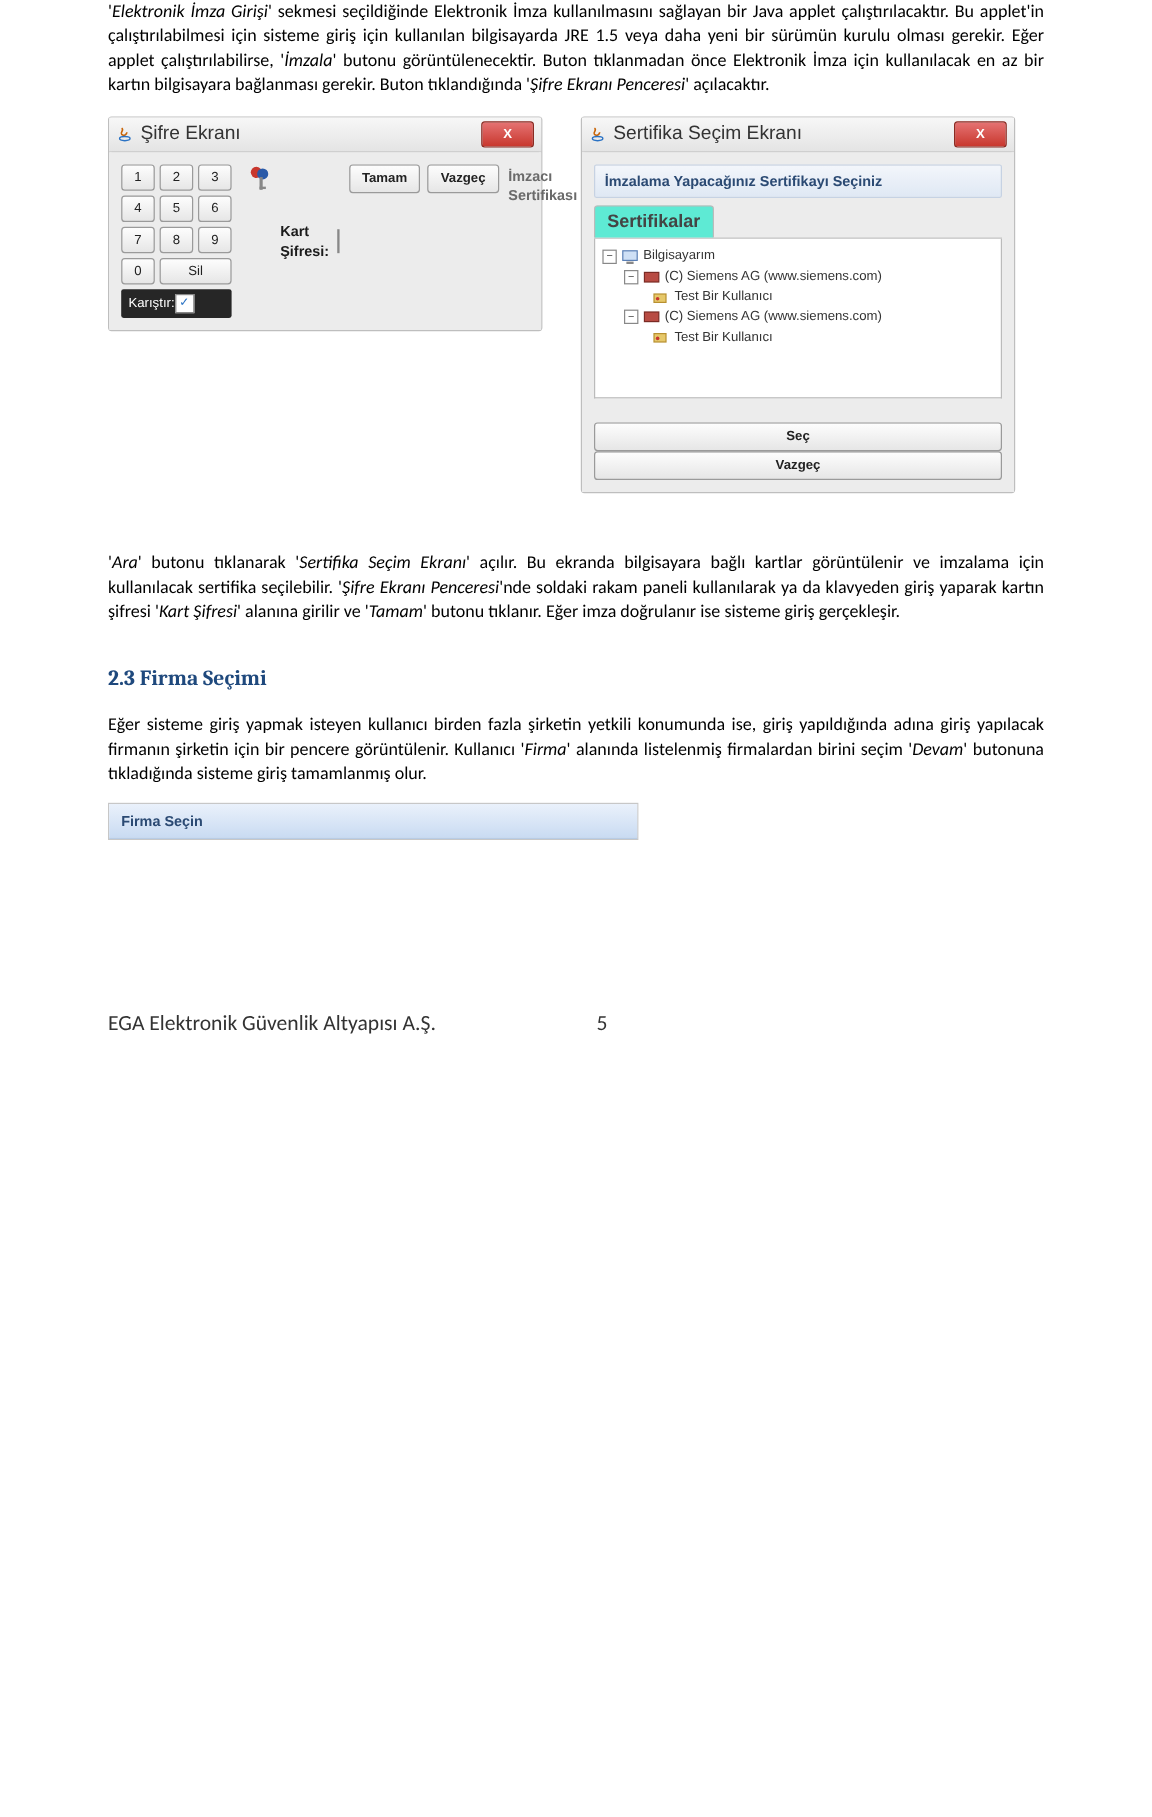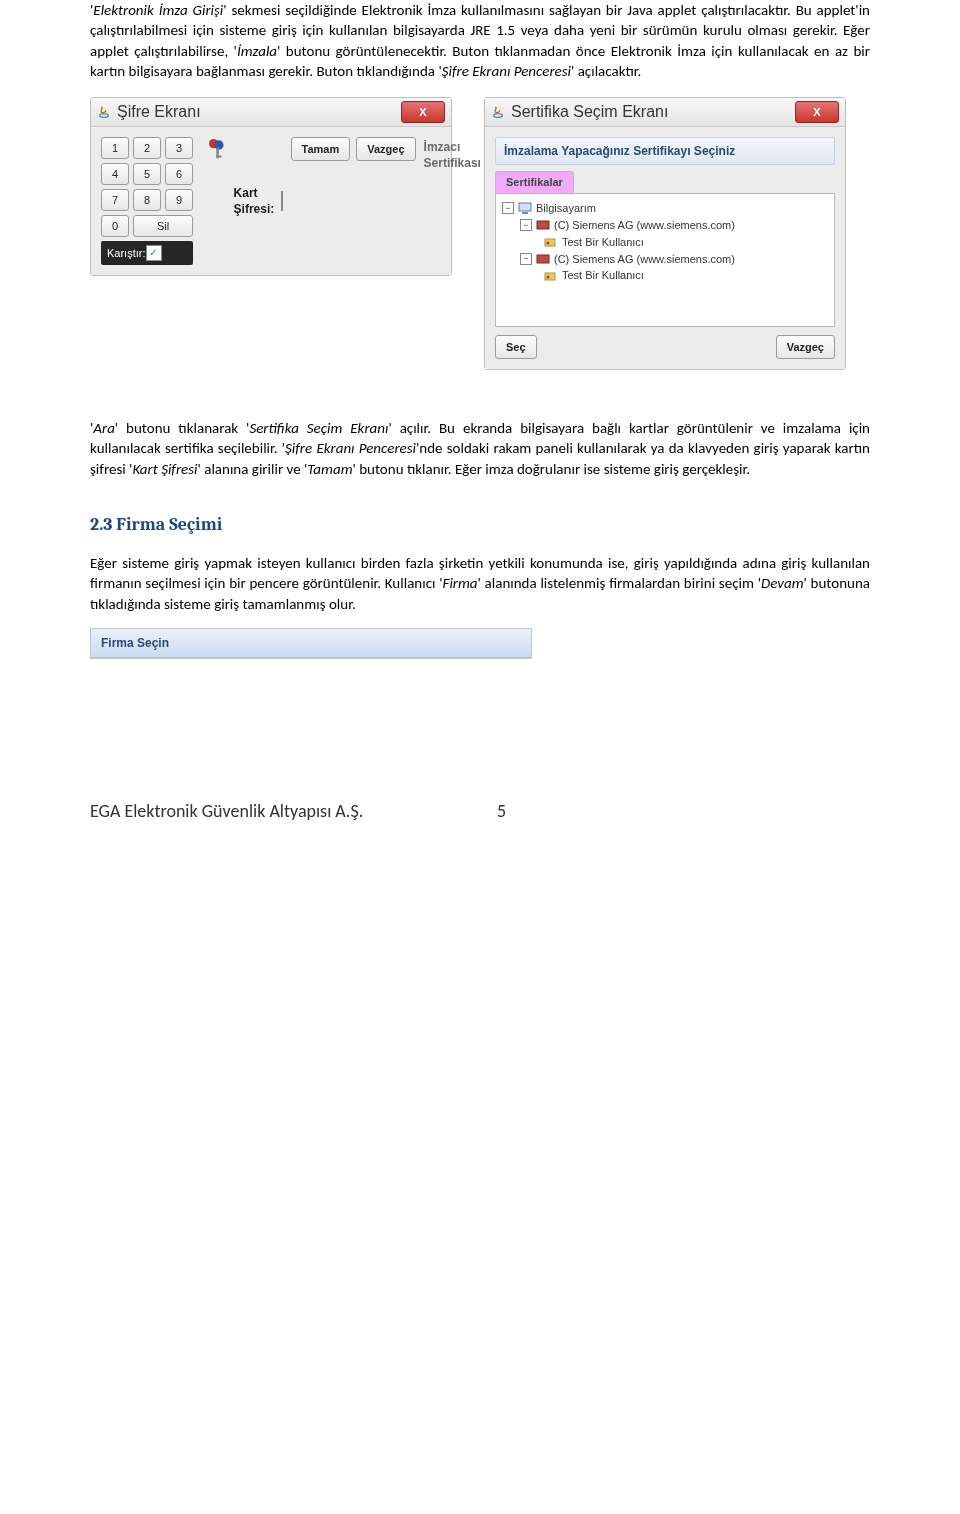--- a/index.html
+++ b/index.html
@@ -189,23 +189,23 @@
     margin-bottom: 6px;
     border-radius: 2px;
   }
   .tabset {
     border-bottom: 1px solid #bbb;
     display: flex;
   }
   .tab {
     border: 1px solid #bbb;
     border-bottom: none;
-    background: #f0abfc;
+    background: #5eead4;
     padding: 3px 10px;
-    font-size: 11px;
+    font-size: 15px;
     border-radius: 3px 3px 0 0;
     font-weight: bold;
     color: #444;
   }
   .tree {
     background: #fff;
     border: 1px solid #bbb;
     border-top: none;
     padding: 6px 6px 6px 6px;
     height: 120px;
@@ -231,21 +231,22 @@
     color: #444;
     background: #fff;
   }
   .ticon {
     width: 14px; height: 12px;
     display: inline-block;
   }
   .btnrowR {
     display: flex;
     justify-content: space-between;
-    margin-top: 8px;
+    margin-top: 20px;
+    flex-direction: column;
   }
 
   
   .firma-panel {
     width: 440px;
     border: 1px solid #c7c7c7;
     font-family: Tahoma, Arial, sans-serif;
     font-size: 12px;
     margin-top: 10px;
   }
@@ -448,21 +449,21 @@
 
 </div>
 
 <p class="para">
   <span>'</span><span class="it">Ara</span><span>' butonu tıklanarak '</span><span class="it">Sertifika Seçim Ekranı</span><span>' açılır. Bu ekranda bilgisayara bağlı kartlar görüntülenir ve imzalama için kullanılacak sertifika seçilebilir. '</span><span class="it">Şifre Ekranı Penceresi</span><span>'nde soldaki rakam paneli kullanılarak ya da klavyeden giriş yaparak kartın şifresi '</span><span class="it">Kart Şifresi</span><span>' alanına girilir ve  '</span><span class="it">Tamam</span><span>' butonu tıklanır. Eğer imza doğrulanır ise sisteme giriş gerçekleşir.</span>
 </p>
 
 <h2 class="section">2.3 Firma Seçimi</h2>
 
 <p class="para">
-  <span>Eğer sisteme giriş yapmak isteyen kullanıcı birden fazla şirketin yetkili konumunda ise, giriş yapıldığında adına giriş kullanılan firmanın seçilmesi için bir pencere görüntülenir. Kullanıcı '</span><span class="it">Firma</span><span>' alanında listelenmiş firmalardan birini seçim '</span><span class="it">Devam</span><span>'  butonuna tıkladığında sisteme giriş tamamlanmış olur.</span>
+  <span>Eğer sisteme giriş yapmak isteyen kullanıcı birden fazla şirketin yetkili konumunda ise, giriş yapıldığında adına giriş yapılacak firmanın şirketin için bir pencere görüntülenir. Kullanıcı '</span><span class="it">Firma</span><span>' alanında listelenmiş firmalardan birini seçim '</span><span class="it">Devam</span><span>'  butonuna tıkladığında sisteme giriş tamamlanmış olur.</span>
 </p>
 
 <div class="firma-panel">
   <div class="firma-title">Firma Seçin</div>
 </div>
 
 <div class="footer">
   <span>EGA Elektronik Güvenlik Altyapısı A.Ş.</span>
   <span class="page">5</span>
   <span class="spacer"></span>

